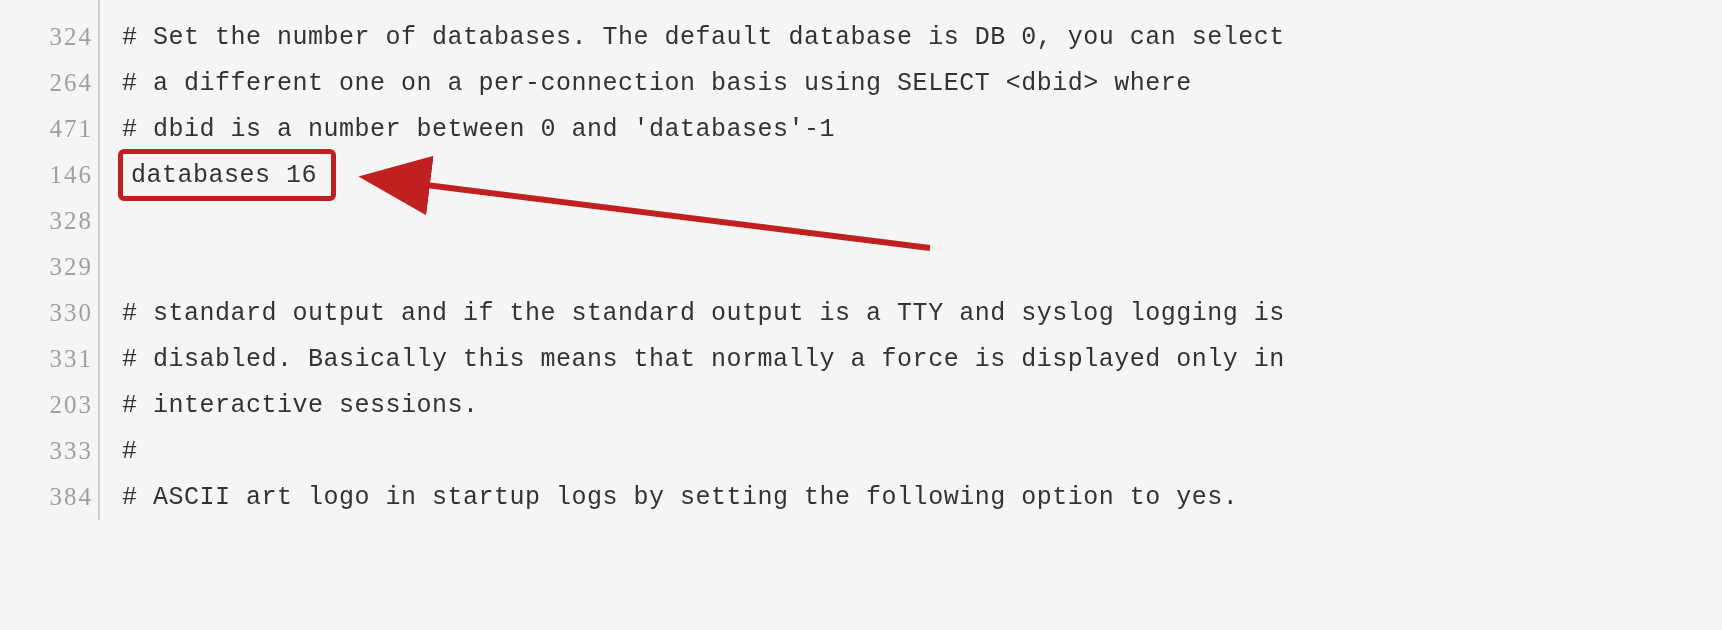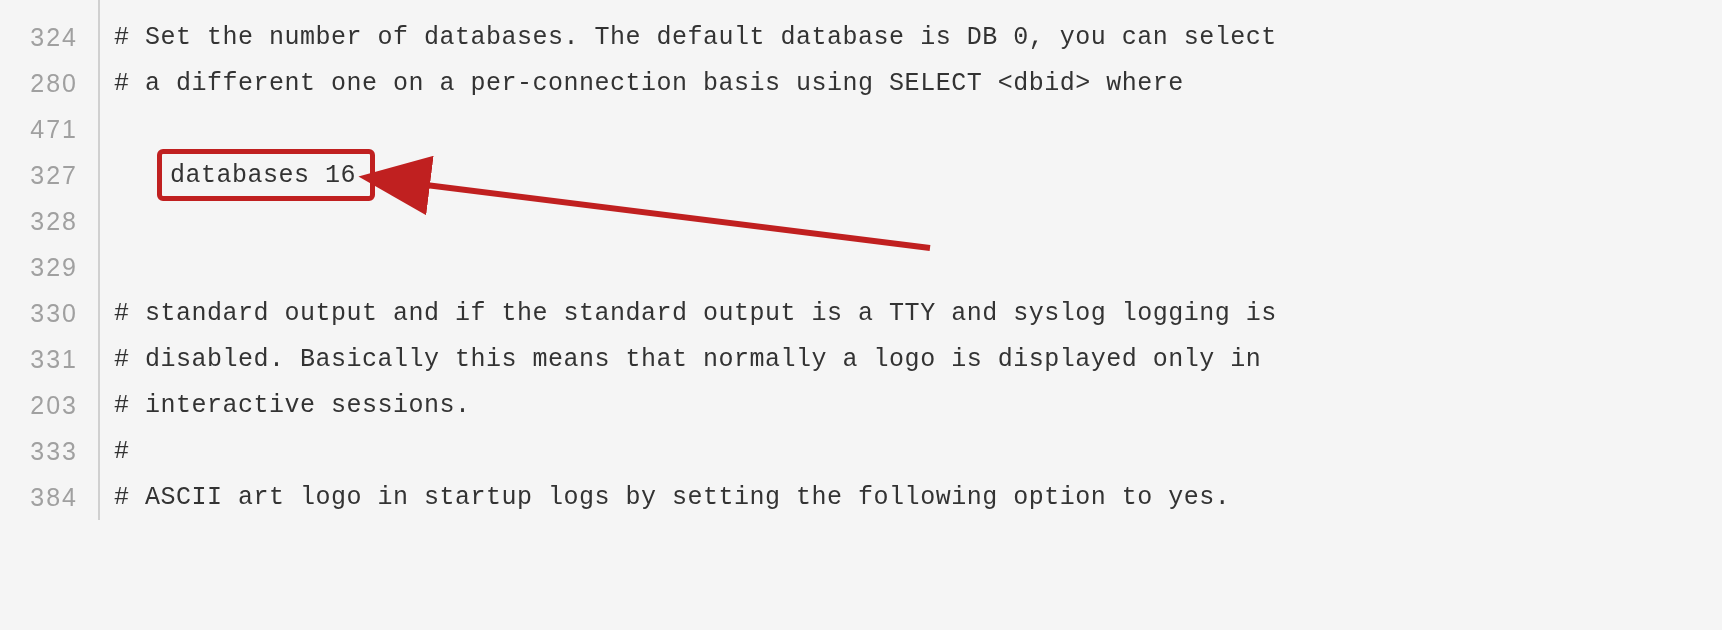--- a/index.html
+++ b/index.html
@@ -21,37 +21,36 @@
       display: flex;
       align-items: stretch;
       height: 46px;
     }
     .gutter {
       width: 100px;
       min-width: 100px;
       border-right: 2px solid #d0d0d0;
       color: #a0a0a0;
       text-align: left;
-      padding-right: 20px;
+      padding-right: 5px;
       display: flex;
       align-items: center;
       justify-content: flex-end;
-      font-family: Liberation Sans, sans-serif;
+      font-family: Liberation Serif, serif;
       letter-spacing: 2px;
     }
     .content {
-      padding-left: 14px;
+      padding-left: 22px;
       display: flex;
       align-items: center;
       white-space: pre;
       letter-spacing: 0.5px;
     }
     .highlighted {
       position: relative;
-      margin-left: 47px;
     }
     .highlight-box {
       border: 5px solid #c02020;
       border-radius: 6px;
       padding: 2px 14px 2px 8px;
       margin-left: -4px;
       display: inline-flex;
       align-items: center;
       height: 52px;
     }
@@ -76,44 +75,45 @@
   <div class="line partial-top">
     <div class="gutter">&nbsp;</div>
     <div class="content"></div>
   </div>
   <div id="lines-container">
       <div class="line">
         <div class="gutter">324</div>
         <div class="content"><span># Set the number of databases. The default database is DB 0, you can select</span></div>
       </div>
       <div class="line">
-        <div class="gutter">280</div>
+        <div class="gutter">264</div>
         <div class="content"><span># a different one on a per-connection basis using SELECT &lt;dbid&gt; where</span></div>
       </div>
       <div class="line">
         <div class="gutter">471</div>
+        <div class="content"><span># dbid is a number between 0 and 'databases'-1</span></div>
       </div>
       <div class="line">
-        <div class="gutter">327</div>
+        <div class="gutter">146</div>
         <div class="content highlighted"><span class="highlight-box">databases 16</span></div>
       </div>
       <div class="line">
         <div class="gutter">328</div>
         <div class="content"><span></span></div>
       </div>
       <div class="line">
         <div class="gutter">329</div>
       </div>
       <div class="line">
         <div class="gutter">330</div>
         <div class="content"><span># standard output and if the standard output is a TTY and syslog logging is</span></div>
       </div>
       <div class="line">
         <div class="gutter">331</div>
-        <div class="content"><span># disabled. Basically this means that normally a logo is displayed only in</span></div>
+        <div class="content"><span># disabled. Basically this means that normally a force is displayed only in</span></div>
       </div>
       <div class="line">
         <div class="gutter">203</div>
         <div class="content"><span># interactive sessions.</span></div>
       </div>
       <div class="line">
         <div class="gutter">333</div>
         <div class="content"><span>#</span></div>
       </div>
       <div class="line">

